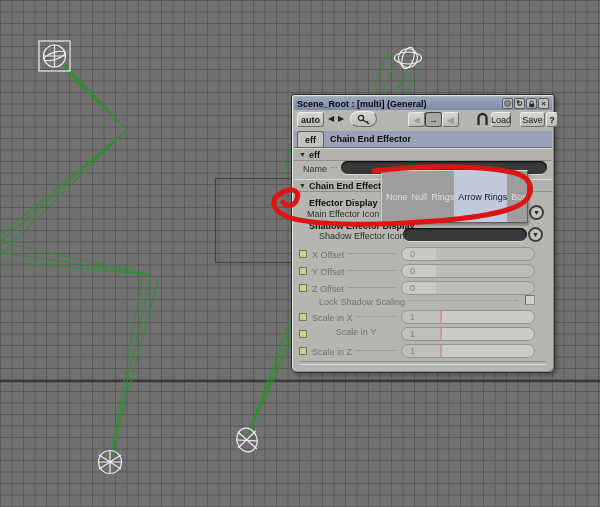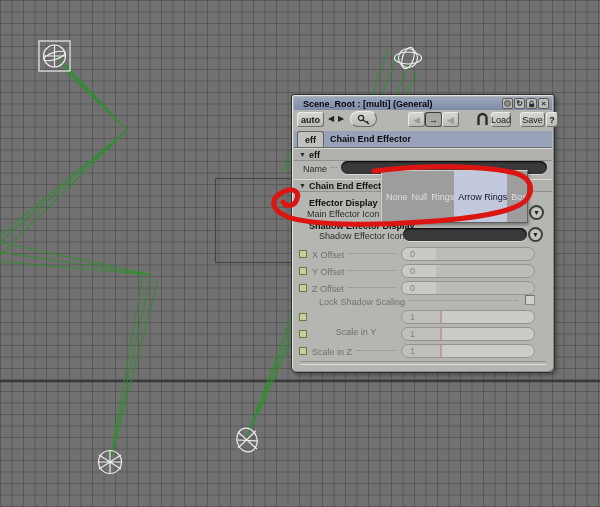--- a/index.html
+++ b/index.html
@@ -22,21 +22,21 @@
     background:#b5b5b1;border:1px solid #2e2e2e;border-radius:3px 3px 6px 6px;
     box-shadow:inset 1px 1px 0 #e3e3df, inset -1px -1px 0 #8a8a86, 2px 2px 4px rgba(0,0,0,.35);
     font-size:9px;color:#1c1c18;
   }
   .titlebar{
     position:absolute;left:2px;top:2px;right:2px;height:13px;
     background:linear-gradient(#9ba7be,#7e8ba7);
     display:flex;align-items:center;padding:0 3px;box-sizing:border-box;
     font-weight:bold;font-size:9px;color:#06060e;
   }
-  .titlebar .t-title{flex:1;white-space:nowrap;overflow:hidden;margin-left:6px;}
+  .titlebar .t-title{flex:1;white-space:nowrap;overflow:hidden;}
   .tb-ico{width:11px;height:11px;margin-left:1px;background:#bcbcb8;border:1px solid #5d5d59;
     border-radius:2px;display:flex;align-items:center;justify-content:center;
     font-size:8px;line-height:8px;color:#26262a;box-sizing:border-box;}
   .btn{
     position:absolute;height:15px;box-sizing:border-box;
     background:linear-gradient(#d6d6d2,#b9b9b5);
     border:1px solid #6e6e6a;border-top-color:#eaeae6;border-left-color:#eaeae6;
     border-radius:3px;display:flex;align-items:center;justify-content:center;
     font-size:9px;color:#161612;
   }
@@ -244,20 +244,24 @@
     <span class="val">0</span>
   </div>
 
   <div class="row" style="top:199px;left:27px;width:203px;">
     <span class="lbl dim">Lock Shadow Scaling</span>
     <span class="leader"></span>
   </div>
   <div class="chk-light" style="left:233px;top:200px;"></div>
 
   <div class="chk-green" style="left:7px;top:218px;"></div>
+  <div class="row" style="top:215px;left:20px;width:88px;">
+    <span class="lbl dim">Scale in X</span>
+    <span class="leader"></span>
+  </div>
   <div class="slider scale-style" style="left:109px;top:215px;width:134px;">
     <span class="marker"></span>
     <span class="val">1</span>
   </div>
 
   <div class="chk-green" style="left:7px;top:235px;"></div>
   <div class="row" style="top:232px;left:20px;width:88px;flex-direction:column;">
     <span class="lbl dim">Scale in Y</span>
     <span class="leader"></span>
   </div>

